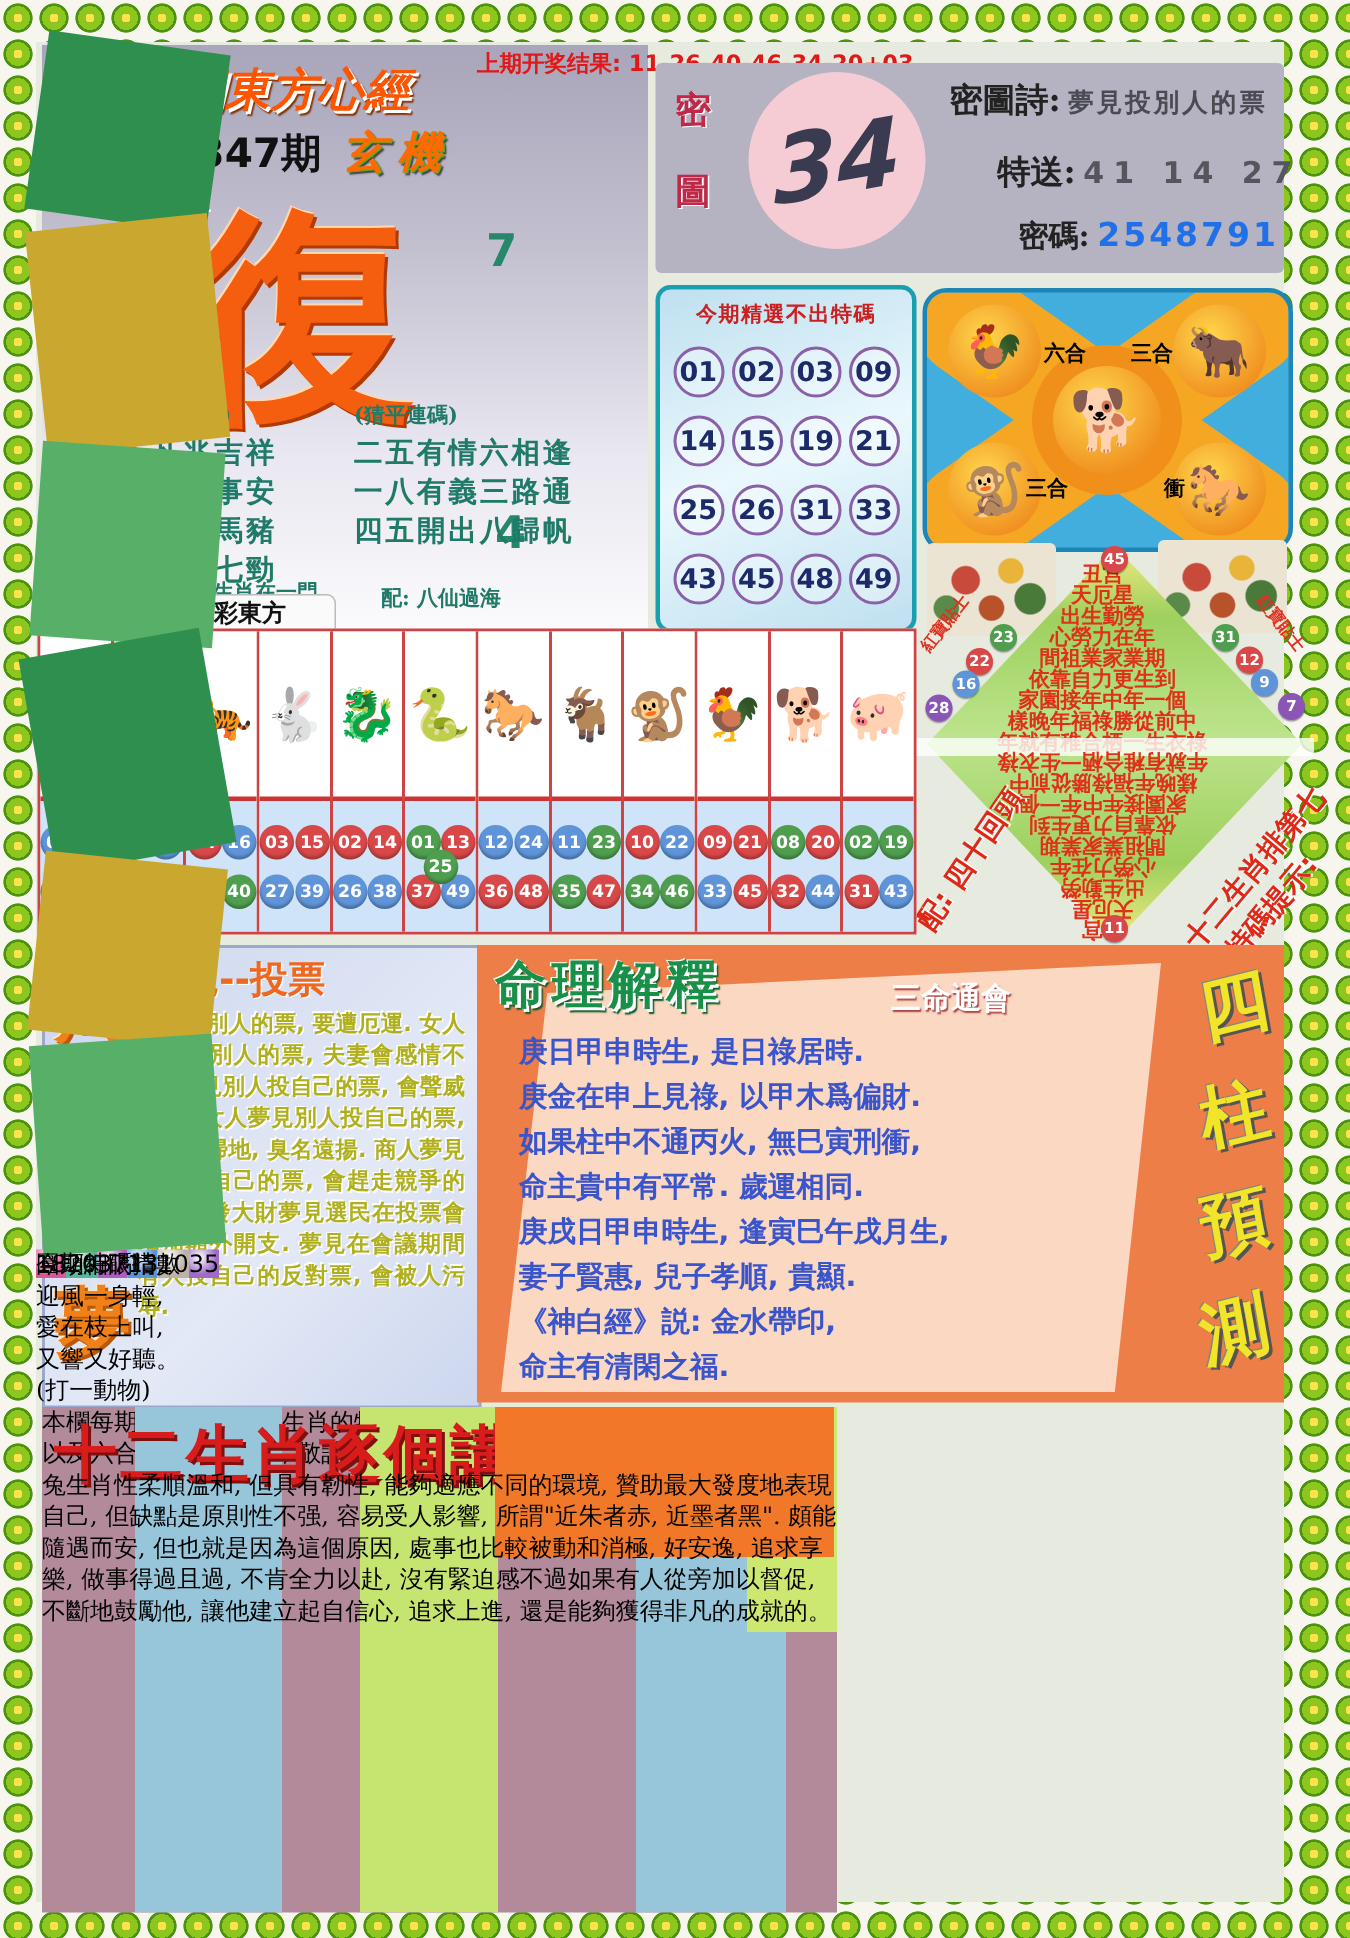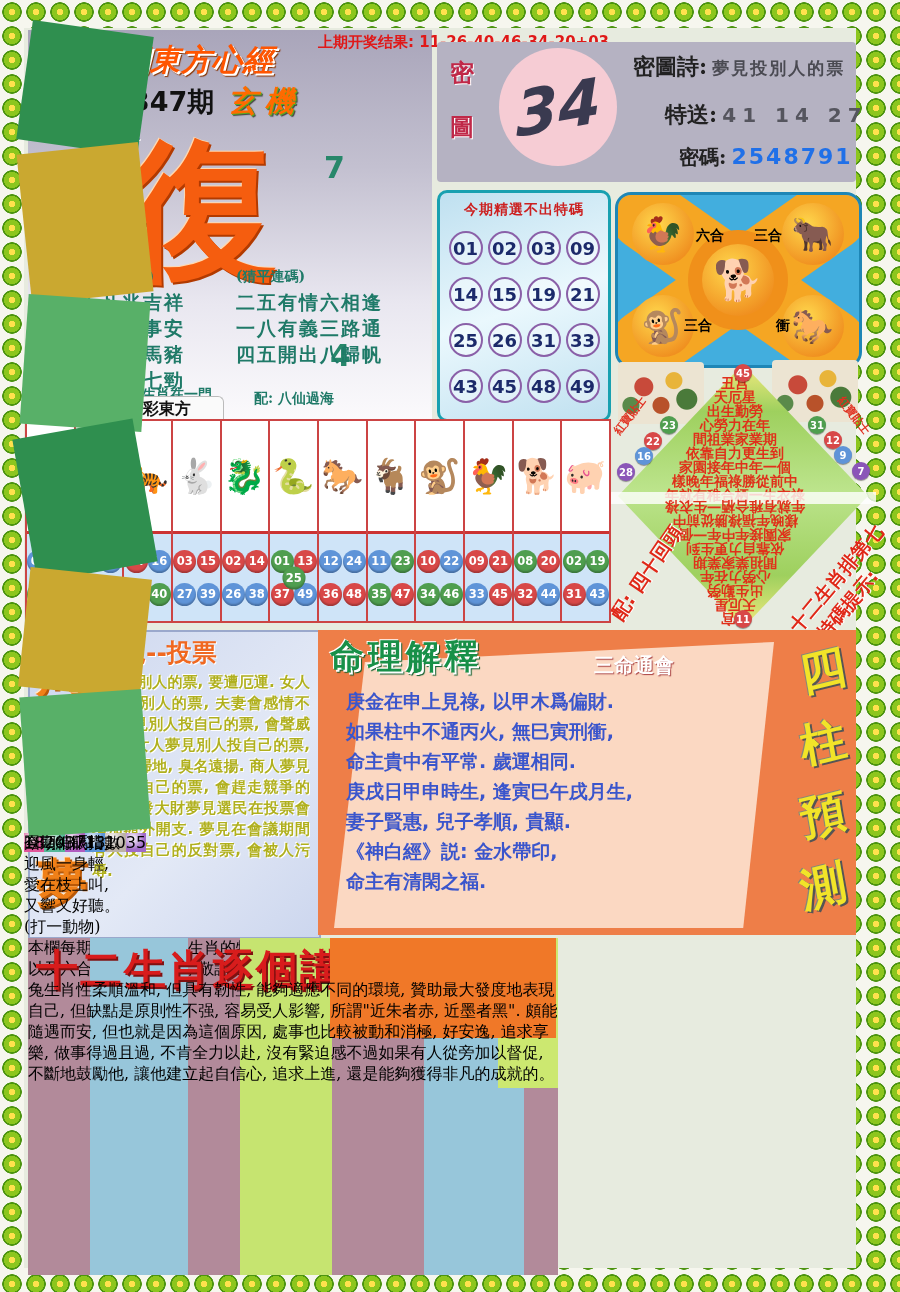--- a/index.html
+++ b/index.html
@@ -439,20 +439,21 @@
       </div>
       <div class="abs d-head">夢見--投票</div>
       <div class="abs d-body">夢見投別人的票, 要遭厄運. 女人夢見投別人的票, 夫妻會感情不和. 夢見別人投自己的票, 會聲威大震. 女人夢見別人投自己的票, 會威信掃地, 臭名遠揚. 商人夢見別人投自己的票, 會趕走競爭的對手能發大財夢見選民在投票會增加額外開支. 夢見在會議期間有人投自己的反對票, 會被人污辱.</div>
     </div>
 
     <div class="abs" id="mingli-box">
       <div class="abs trap"></div>
       <div class="abs m-title">命理解釋</div>
       <div class="abs m-sub">三命通會</div>
       <div class="abs m-body" id="mingli-body">
+          <div class="m-line">庚日甲申時生, 是日祿居時.</div>
           <div class="m-line">庚金在申上見祿, 以甲木爲偏財.</div>
           <div class="m-line">如果柱中不通丙火, 無巳寅刑衝,</div>
           <div class="m-line">命主貴中有平常. 歲運相同.</div>
           <div class="m-line">庚戌日甲申時生, 逢寅巳午戌月生,</div>
           <div class="m-line">妻子賢惠, 兒子孝順, 貴顯.</div>
           <div class="m-line">《神白經》説: 金水帶印,</div>
           <div class="m-line">命主有清閑之福.</div>
         </div>
       <div class="abs side-title">
         <div>四</div>

